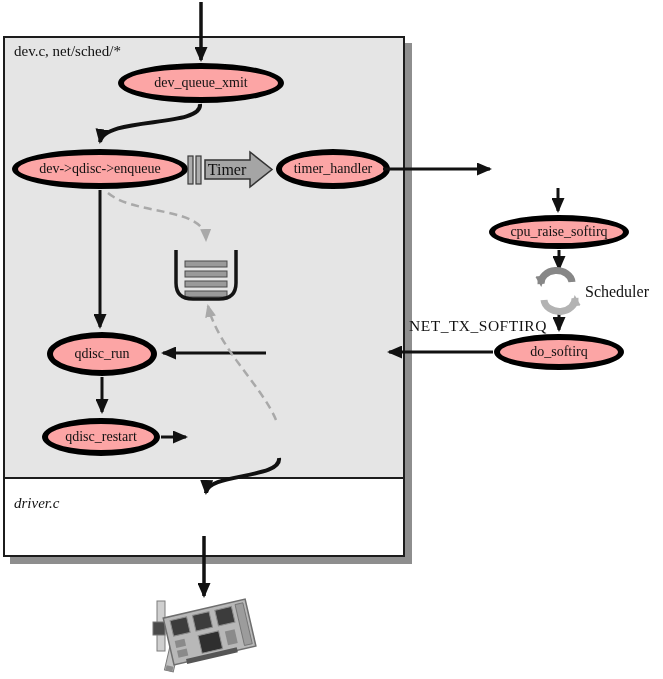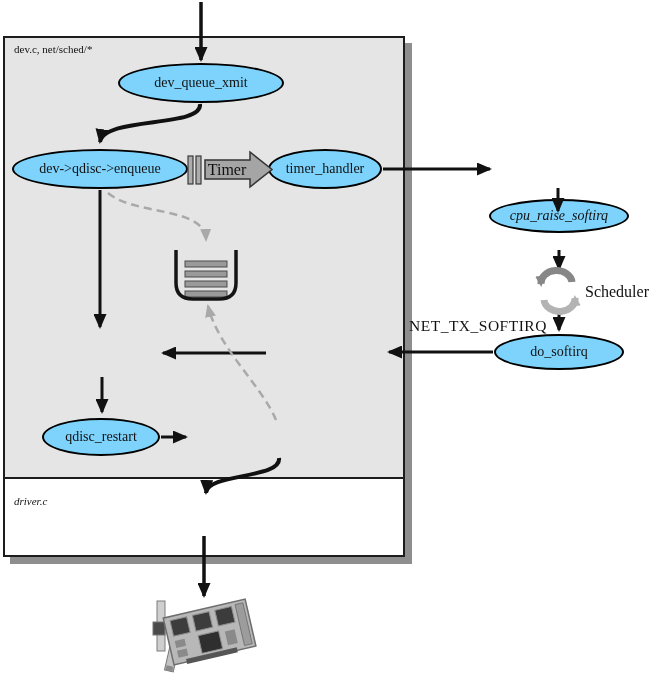--- a/index.html
+++ b/index.html
@@ -3,48 +3,49 @@
 <meta charset="utf-8">
 <style>
   html,body{margin:0;padding:0;background:#fff;}
   .canvas{position:relative;width:663px;height:679px;background:#fff;overflow:hidden;
           font-family:"Liberation Serif","DejaVu Serif",serif;color:#111;}
   .filebox{position:absolute;border:2px solid #1c1c1c;box-shadow:7px 7px 0 #8e8e8e;box-sizing:border-box;}
   .box-dev{left:3px;top:36px;width:402px;height:521px;background:#e5e5e5;z-index:1;}
   .box-softirq{left:405px;top:98px;width:252px;height:292px;background:#ffffff;z-index:2;}
   .driver-section{position:absolute;left:0;bottom:0;width:100%;height:78px;background:#ffffff;
                   border-top:2px solid #1c1c1c;box-sizing:border-box;}
-  .boxlabel{position:absolute;font-size:11px;color:#111;white-space:nowrap;}
+  .boxlabel{position:absolute;font-size:15px;color:#111;white-space:nowrap;}
   .lbl-dev{left:9px;top:5px;font-style:normal;}
   .lbl-softirq{left:9px;top:5px;font-style:italic;}
   .lbl-driver{left:9px;top:4px;font-style:italic;margin-top:12px;}
-  .node{position:absolute;z-index:5;background:#7dd3fc;border:2px solid #000000;border-radius:50%;
+  .node{position:absolute;z-index:5;background:#fca5a5;border:6px solid #000000;border-radius:50%;
         display:flex;align-items:center;justify-content:center;font-size:14px;white-space:nowrap;
         box-sizing:border-box;line-height:1;text-align:right;}
   svg.overlay{position:absolute;left:0;top:0;z-index:6;pointer-events:none;}
   .svgtext{font-family:"Liberation Serif","DejaVu Serif",serif;fill:#111;}
 </style>
 </head>
 <body>
 
 <div class="canvas">
 
   <div class="filebox box-dev">
     <div class="boxlabel lbl-dev">dev.c, net/sched/*</div>
     <div class="driver-section">
       <div class="boxlabel lbl-driver">driver.c</div>
     </div>
   </div>
 
 
   <div class="node" style="left:118px;top:63px;width:166px;height:40px;">dev_queue_xmit</div>
   <div class="node" style="left:12px;top:149px;width:176px;height:40px;">dev-&gt;qdisc-&gt;enqueue</div>
-  <div class="node" style="left:268px;top:149px;width:114px;height:40px;">timer_handler</div>
-  <div class="node" style="left:489px;top:199px;width:140px;height:34px;font-style:italic;">cpu_raise_softirq</div>
+  <div class="node" style="left:276px;top:149px;width:114px;height:40px;">timer_handler</div>
+  <div class="node" style="left:489px;top:215px;width:140px;height:34px;">cpu_raise_softirq</div>
   <div class="node" style="left:494px;top:334px;width:130px;height:36px;">do_softirq</div>
+  <div class="node" style="left:47px;top:332px;width:110px;height:44px;">qdisc_run</div>
   <div class="node" style="left:42px;top:418px;width:118px;height:38px;">qdisc_restart</div>
 
   <svg class="overlay" width="663" height="679" viewBox="0 0 663 679">
     <defs>
       <marker id="ah" markerUnits="userSpaceOnUse" markerWidth="15" markerHeight="13" refX="13" refY="6.5" orient="auto">
         <path d="M0,0 L15,6.5 L0,13 z" fill="#111"></path>
       </marker>
       <marker id="ahg" markerUnits="userSpaceOnUse" markerWidth="13" markerHeight="11" refX="11" refY="5.5" orient="auto">
         <path d="M0,0 L13,5.5 L0,11 z" fill="#a9a9a9"></path>
       </marker>

